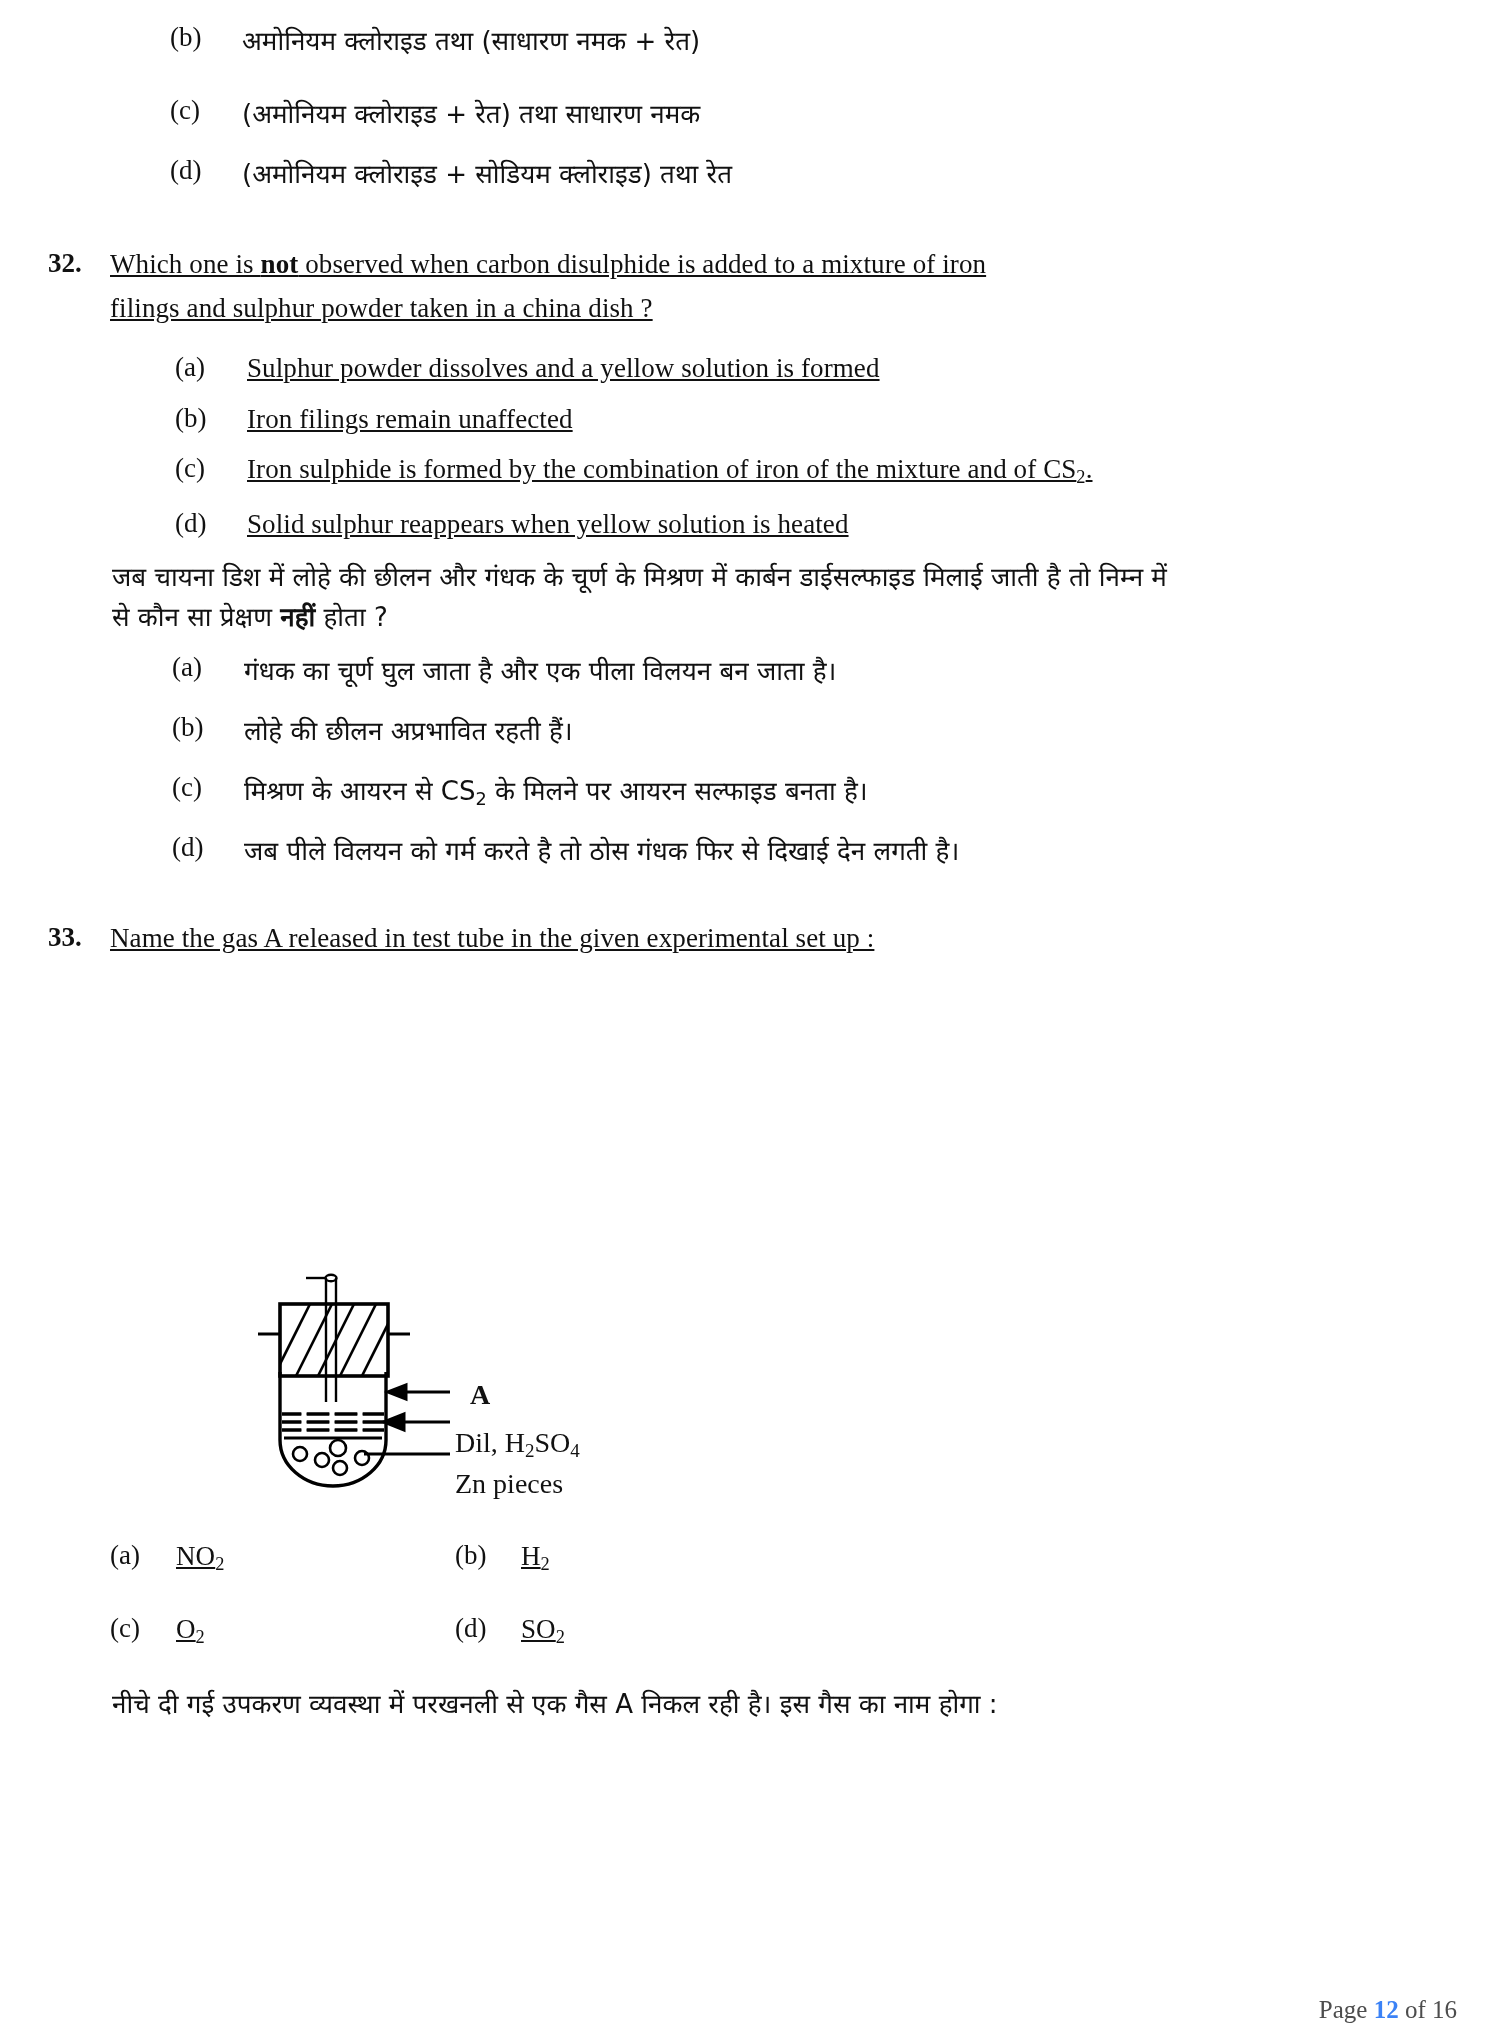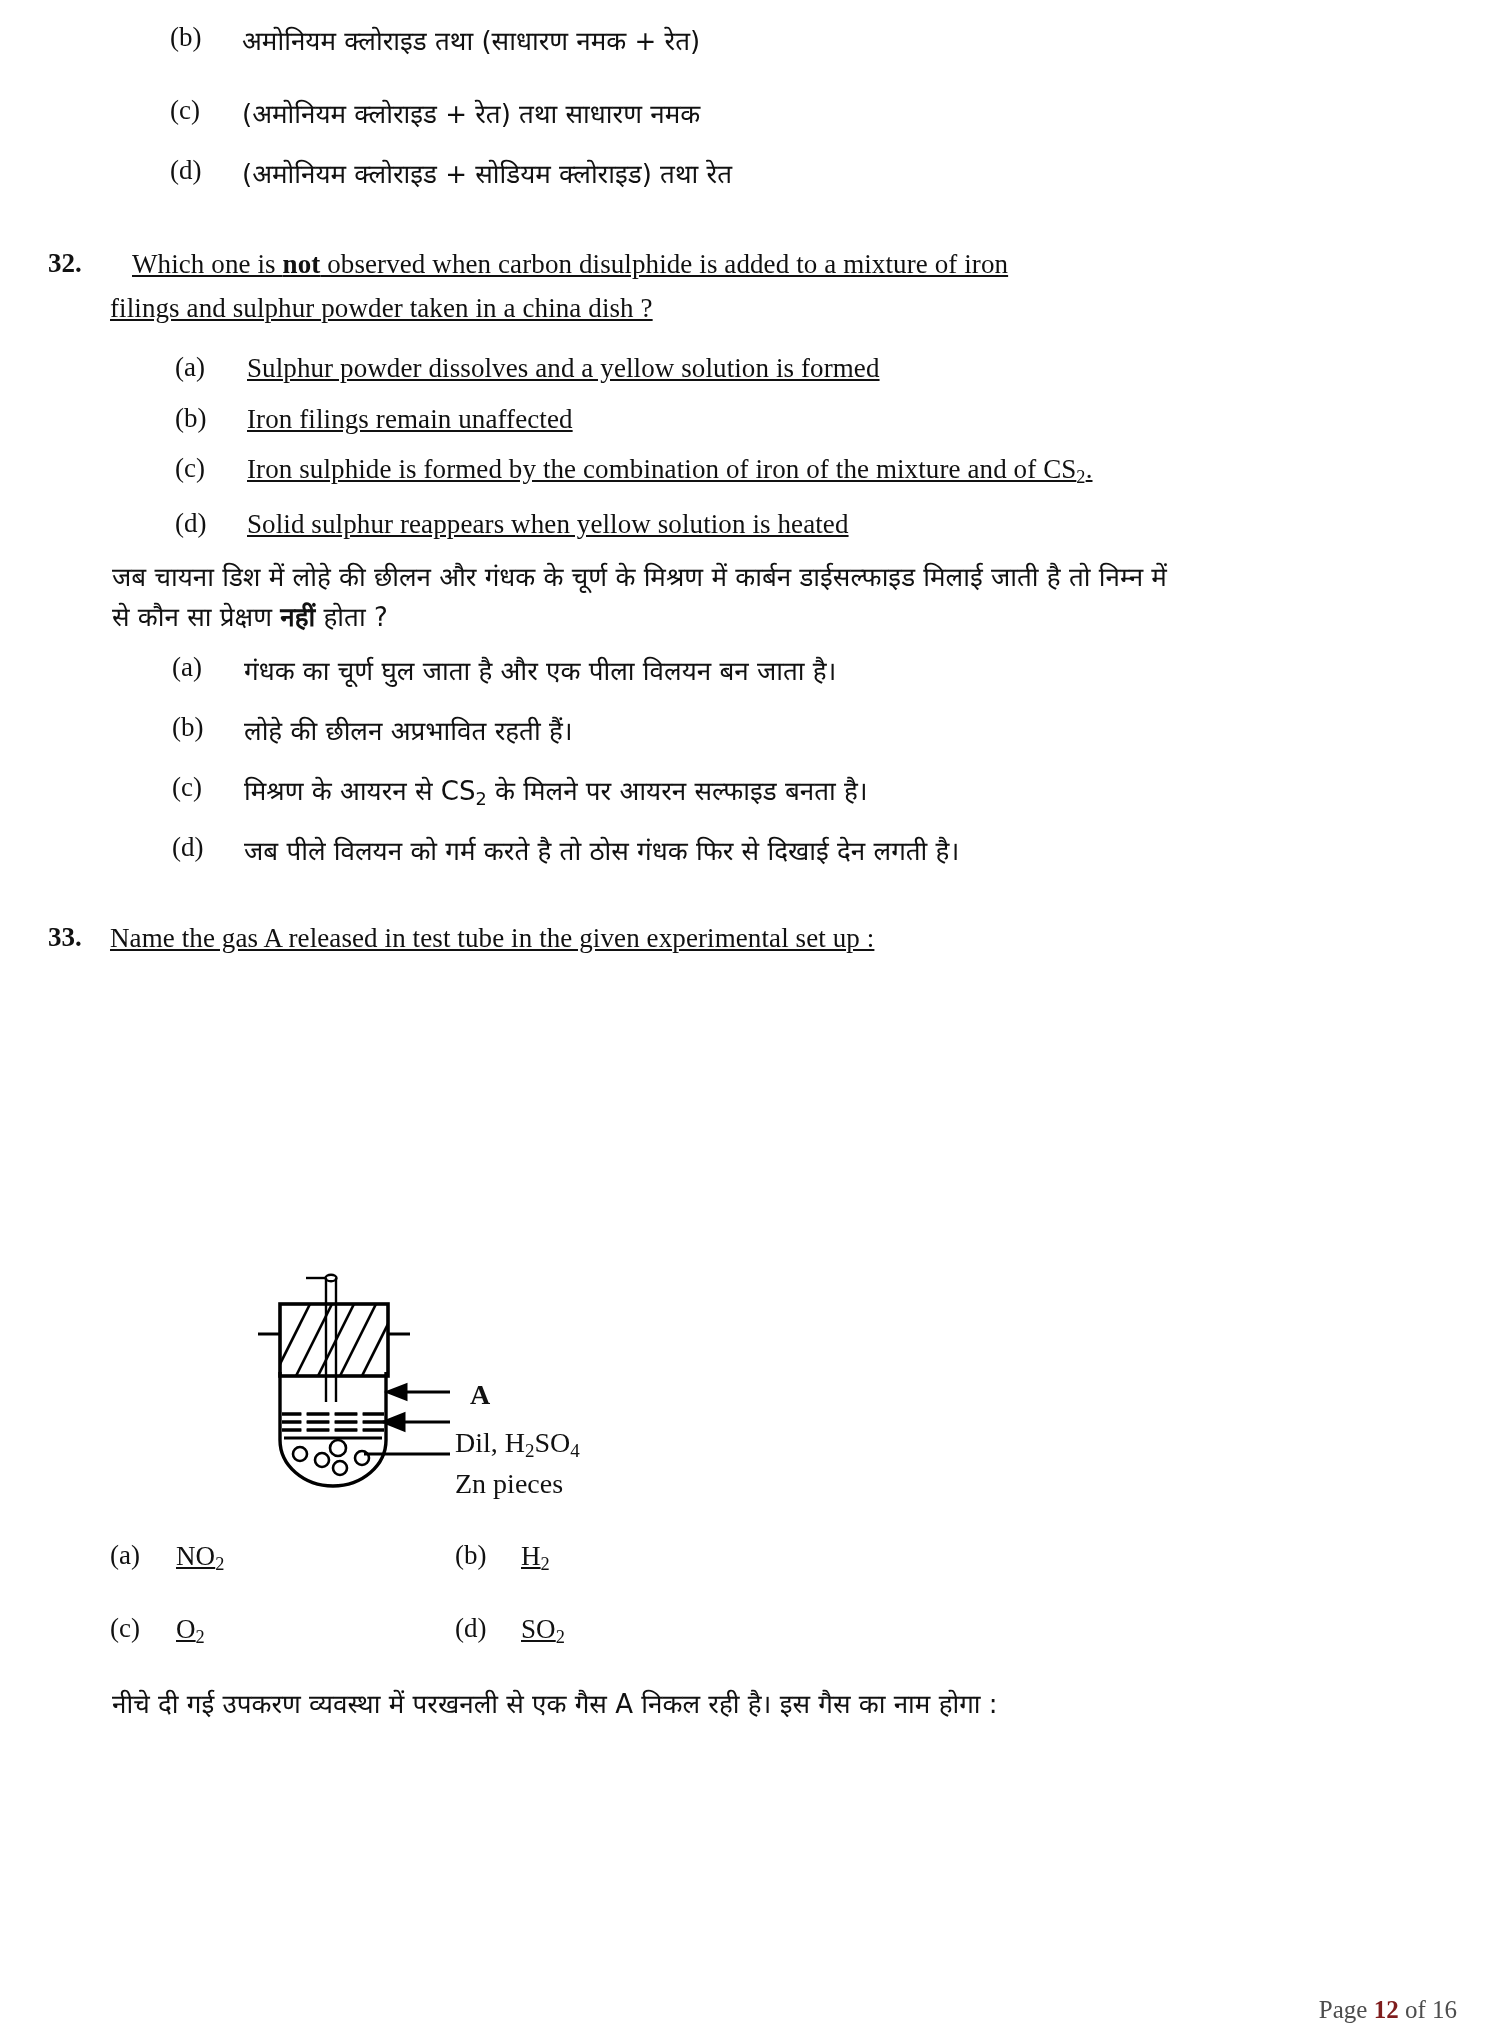--- a/index.html
+++ b/index.html
@@ -80,21 +80,21 @@
   
   .footer {
     position: absolute;
     right: 48px;
     bottom: 10px;
     font-size: 25px;
     font-family: "Liberation Serif", serif;
     color: #4d4d4d;
     white-space: nowrap;
   }
-  .footer .pg-bold { font-weight: bold; color: #7f1d1d; }
+  .footer .pg-bold { font-weight: bold; color: #3b82f6; }
 </style>
 </head>
 <body>
 
 <div class="page">
 
   <div class="row" style="left:170px; top:22px; width:1100px;">
     <span class="hi-lbl">(b)</span>
     <span class="hi">अमोनियम क्लोराइड तथा (साधारण नमक  +  रेत)</span>
   </div>
@@ -102,21 +102,21 @@
   <div class="row" style="left:170px; top:95px; width:1100px;">
     <span class="hi-lbl">(c)</span>
     <span class="hi">(अमोनियम क्लोराइड  +  रेत) तथा साधारण नमक</span>
   </div>
 
   <div class="row" style="left:170px; top:155px; width:1100px;">
     <span class="hi-lbl">(d)</span>
     <span class="hi">(अमोनियम क्लोराइड  +  सोडियम क्लोराइड) तथा रेत</span>
   </div>
 
-  <div class="row" style="left:48px; top:248px; width:1300px;gap:22px;">
+  <div class="row" style="left:48px; top:248px; width:1300px;">
     <span class="qnum">32.</span>
     <span class="en"><span>Which one is </span><b>not</b><span> observed when carbon disulphide is added to a mixture of iron</span></span>
   </div>
 
   <div class="row" style="left:110px; top:292px; width:1300px;">
     <span class="en">filings and sulphur powder taken in a china dish ?</span>
   </div>
 
   <div class="row" style="left:175px; top:352px; width:1250px;">
     <span class="opt-label">(a)</span>

